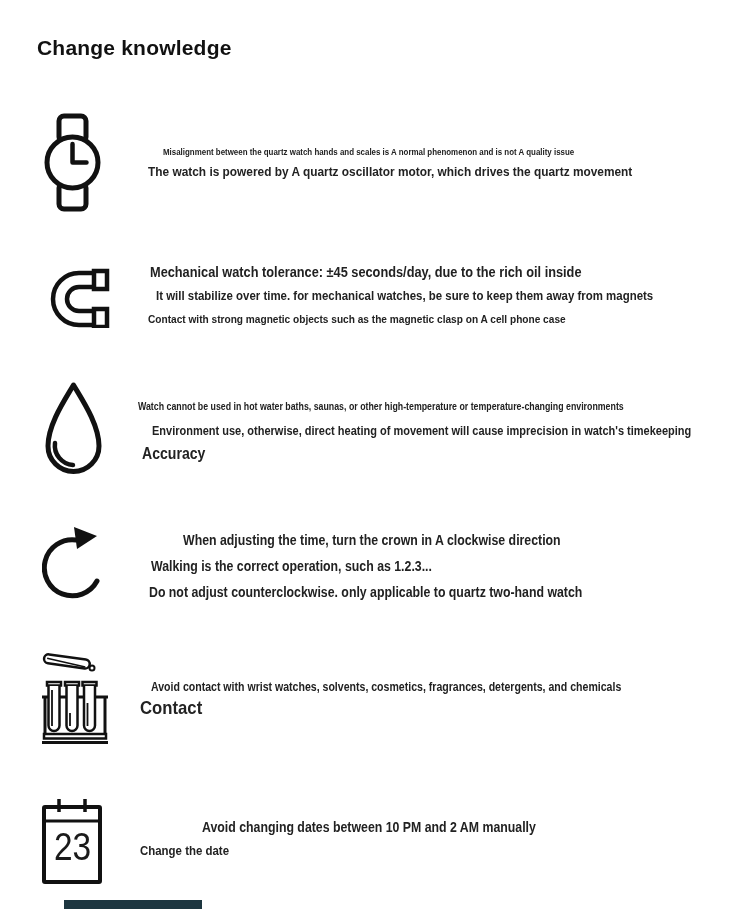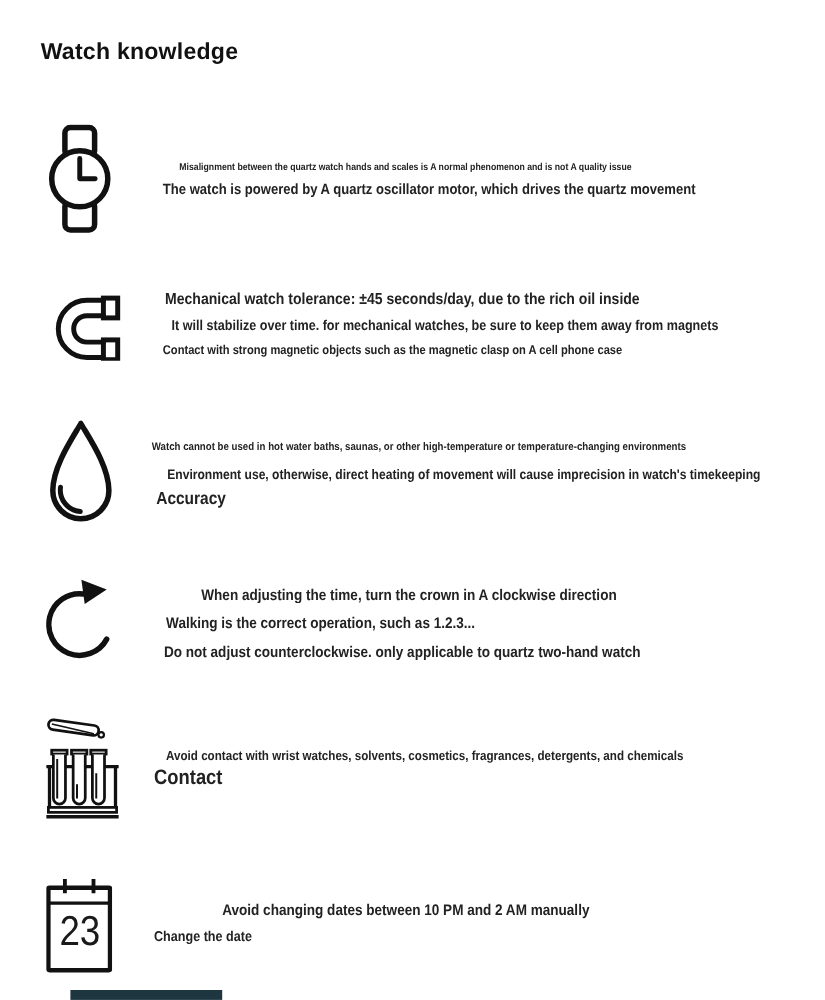--- a/index.html
+++ b/index.html
@@ -75,21 +75,21 @@
     left: 64px; top: 900px;
     width: 138px; height: 9px;
     background: #1d3640;
   }
 </style>
 </head>
 <body>
 
 <div id="page">
 
-  <div class="title">Watch knowledge</div>
+  <div class="title">Change knowledge</div>
 
   <div class="icon" id="icon-watch">
     <svg width="61" height="99" viewBox="0 0 61 99" fill="none" xmlns="http://www.w3.org/2000/svg">
       <rect x="17" y="3" width="27" height="26" rx="5" stroke="#111" stroke-width="5"></rect>
       <rect x="17" y="70" width="27" height="26" rx="5" stroke="#111" stroke-width="5"></rect>
       <circle cx="30.5" cy="49.5" r="25.5" fill="#fff" stroke="#111" stroke-width="5"></circle>
       <path d="M30.5 31 L30.5 49.5 L44.5 49.5" stroke="#111" stroke-width="4.5" stroke-linecap="round" stroke-linejoin="round"></path>
     </svg>
   </div>
   <div class="line" id="s1l1">Misalignment between the quartz watch hands and scales is A normal phenomenon and is not A quality issue</div>

